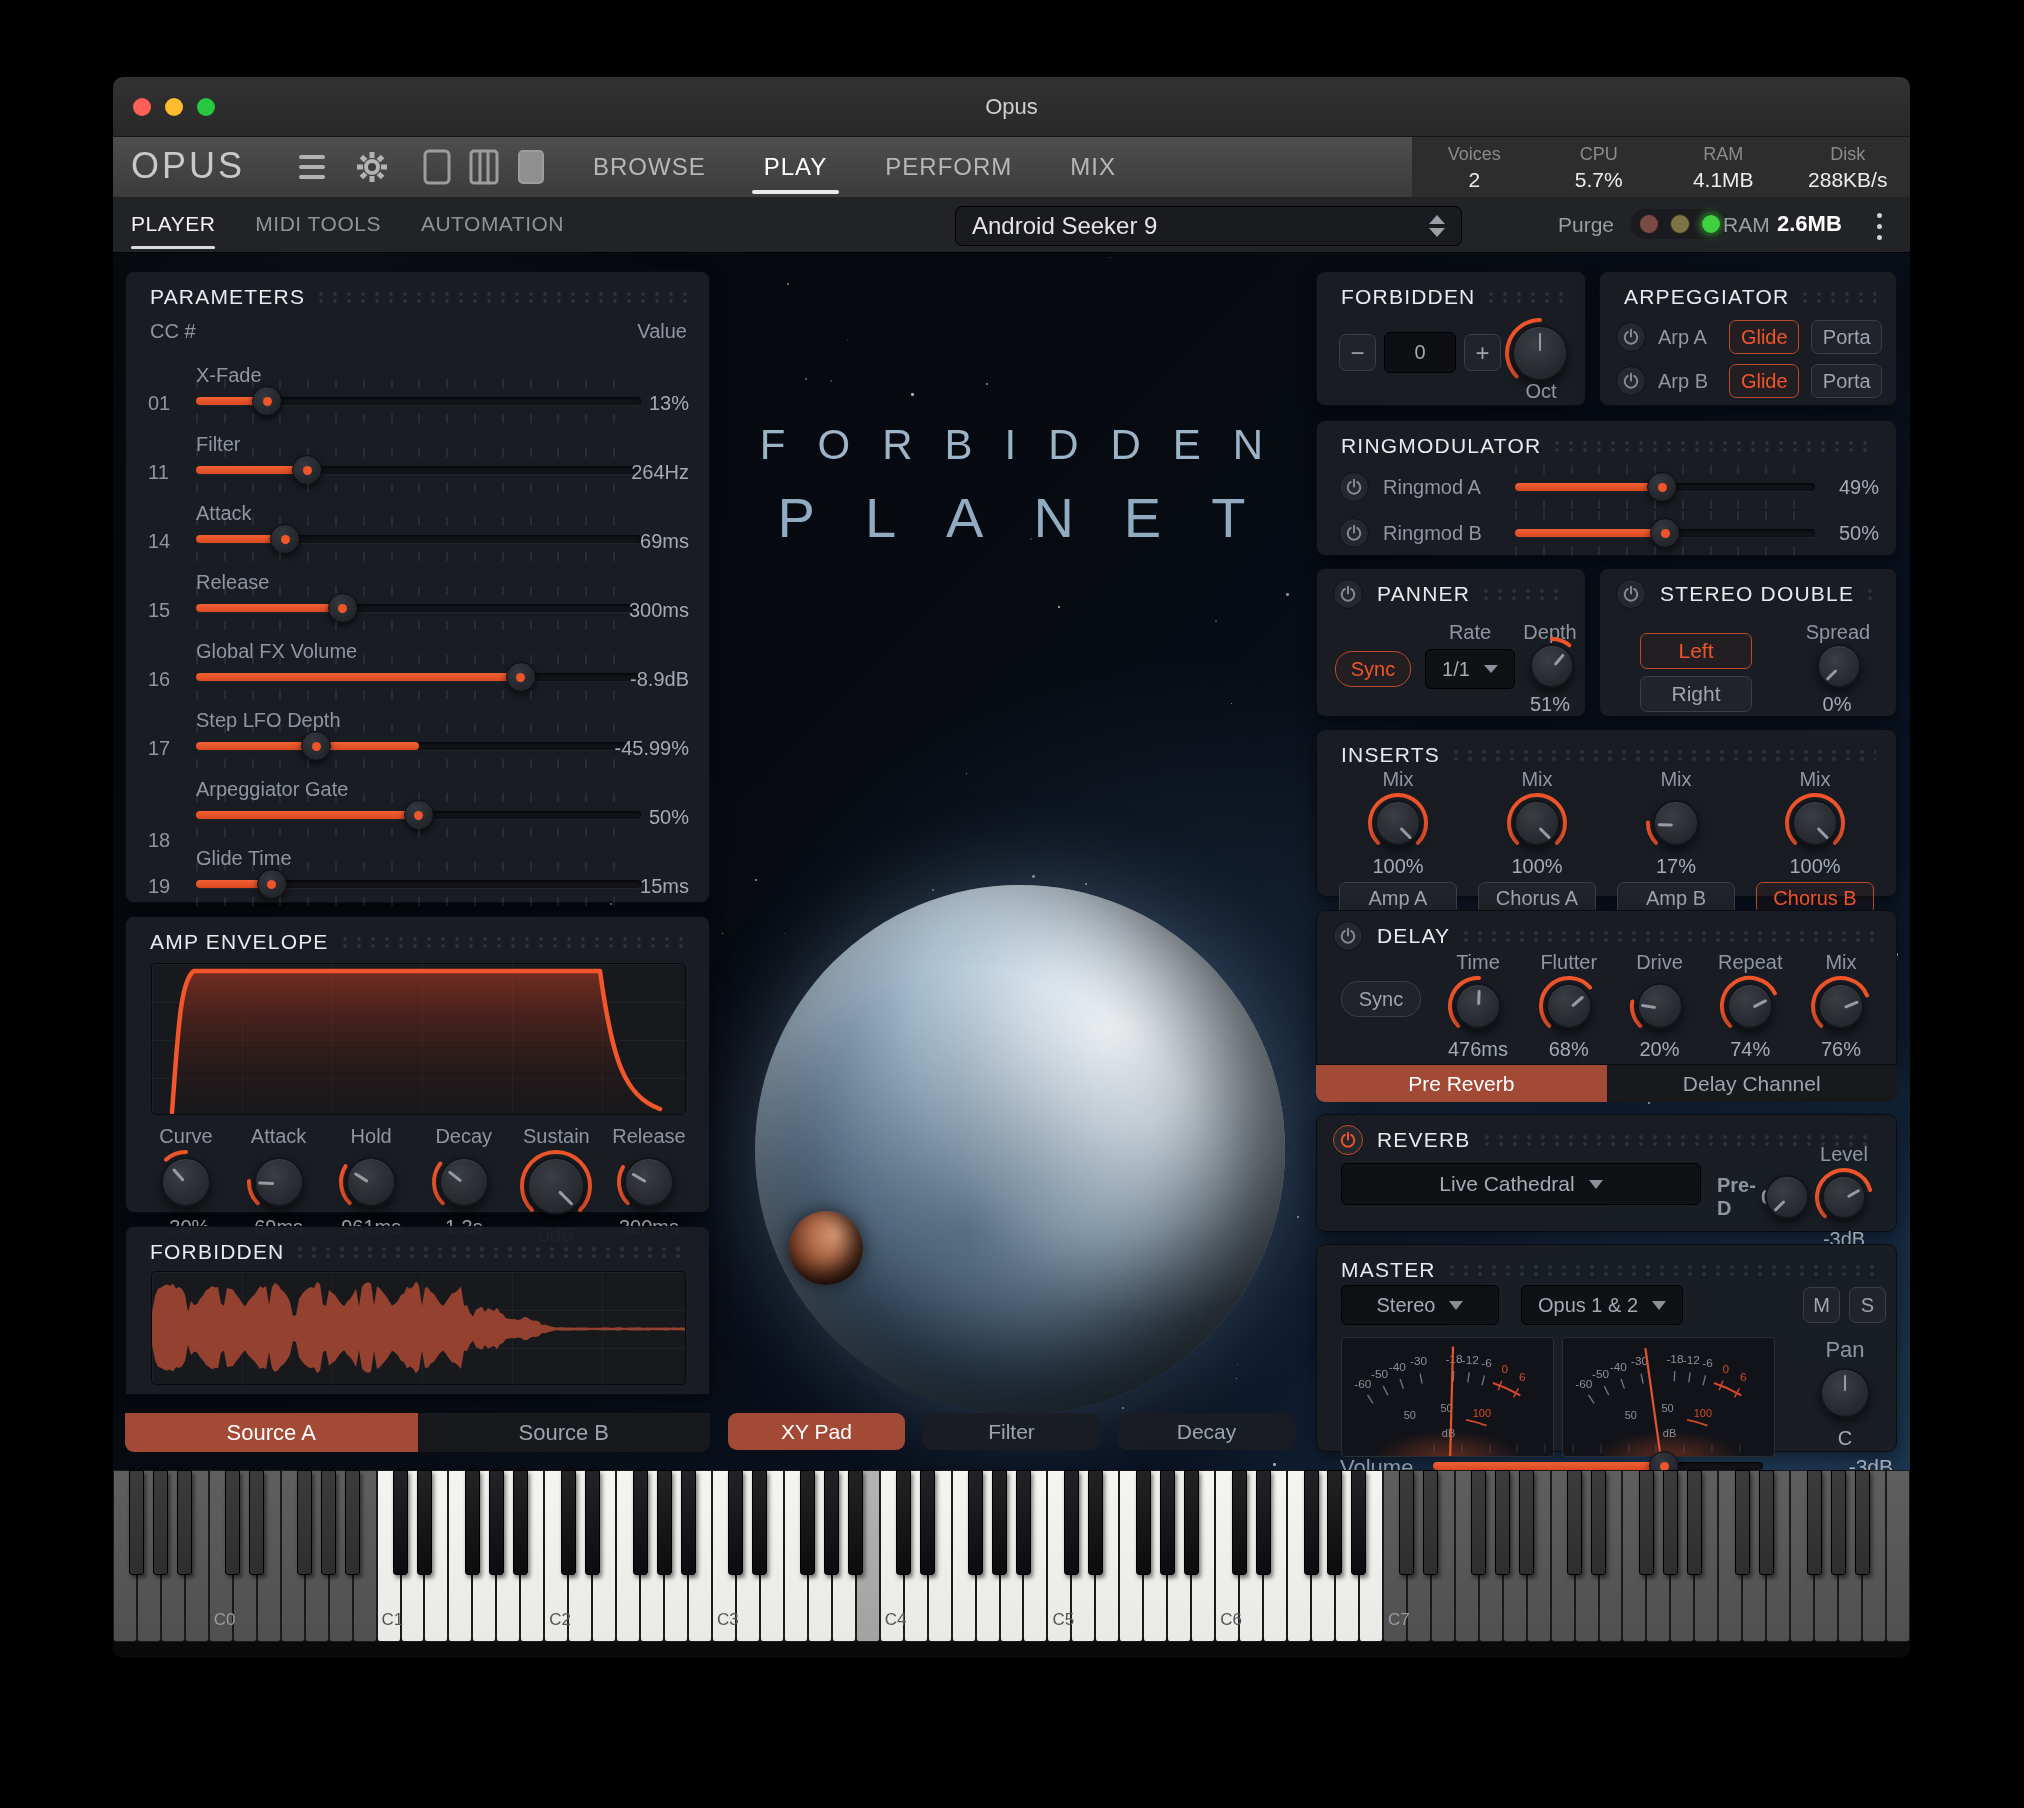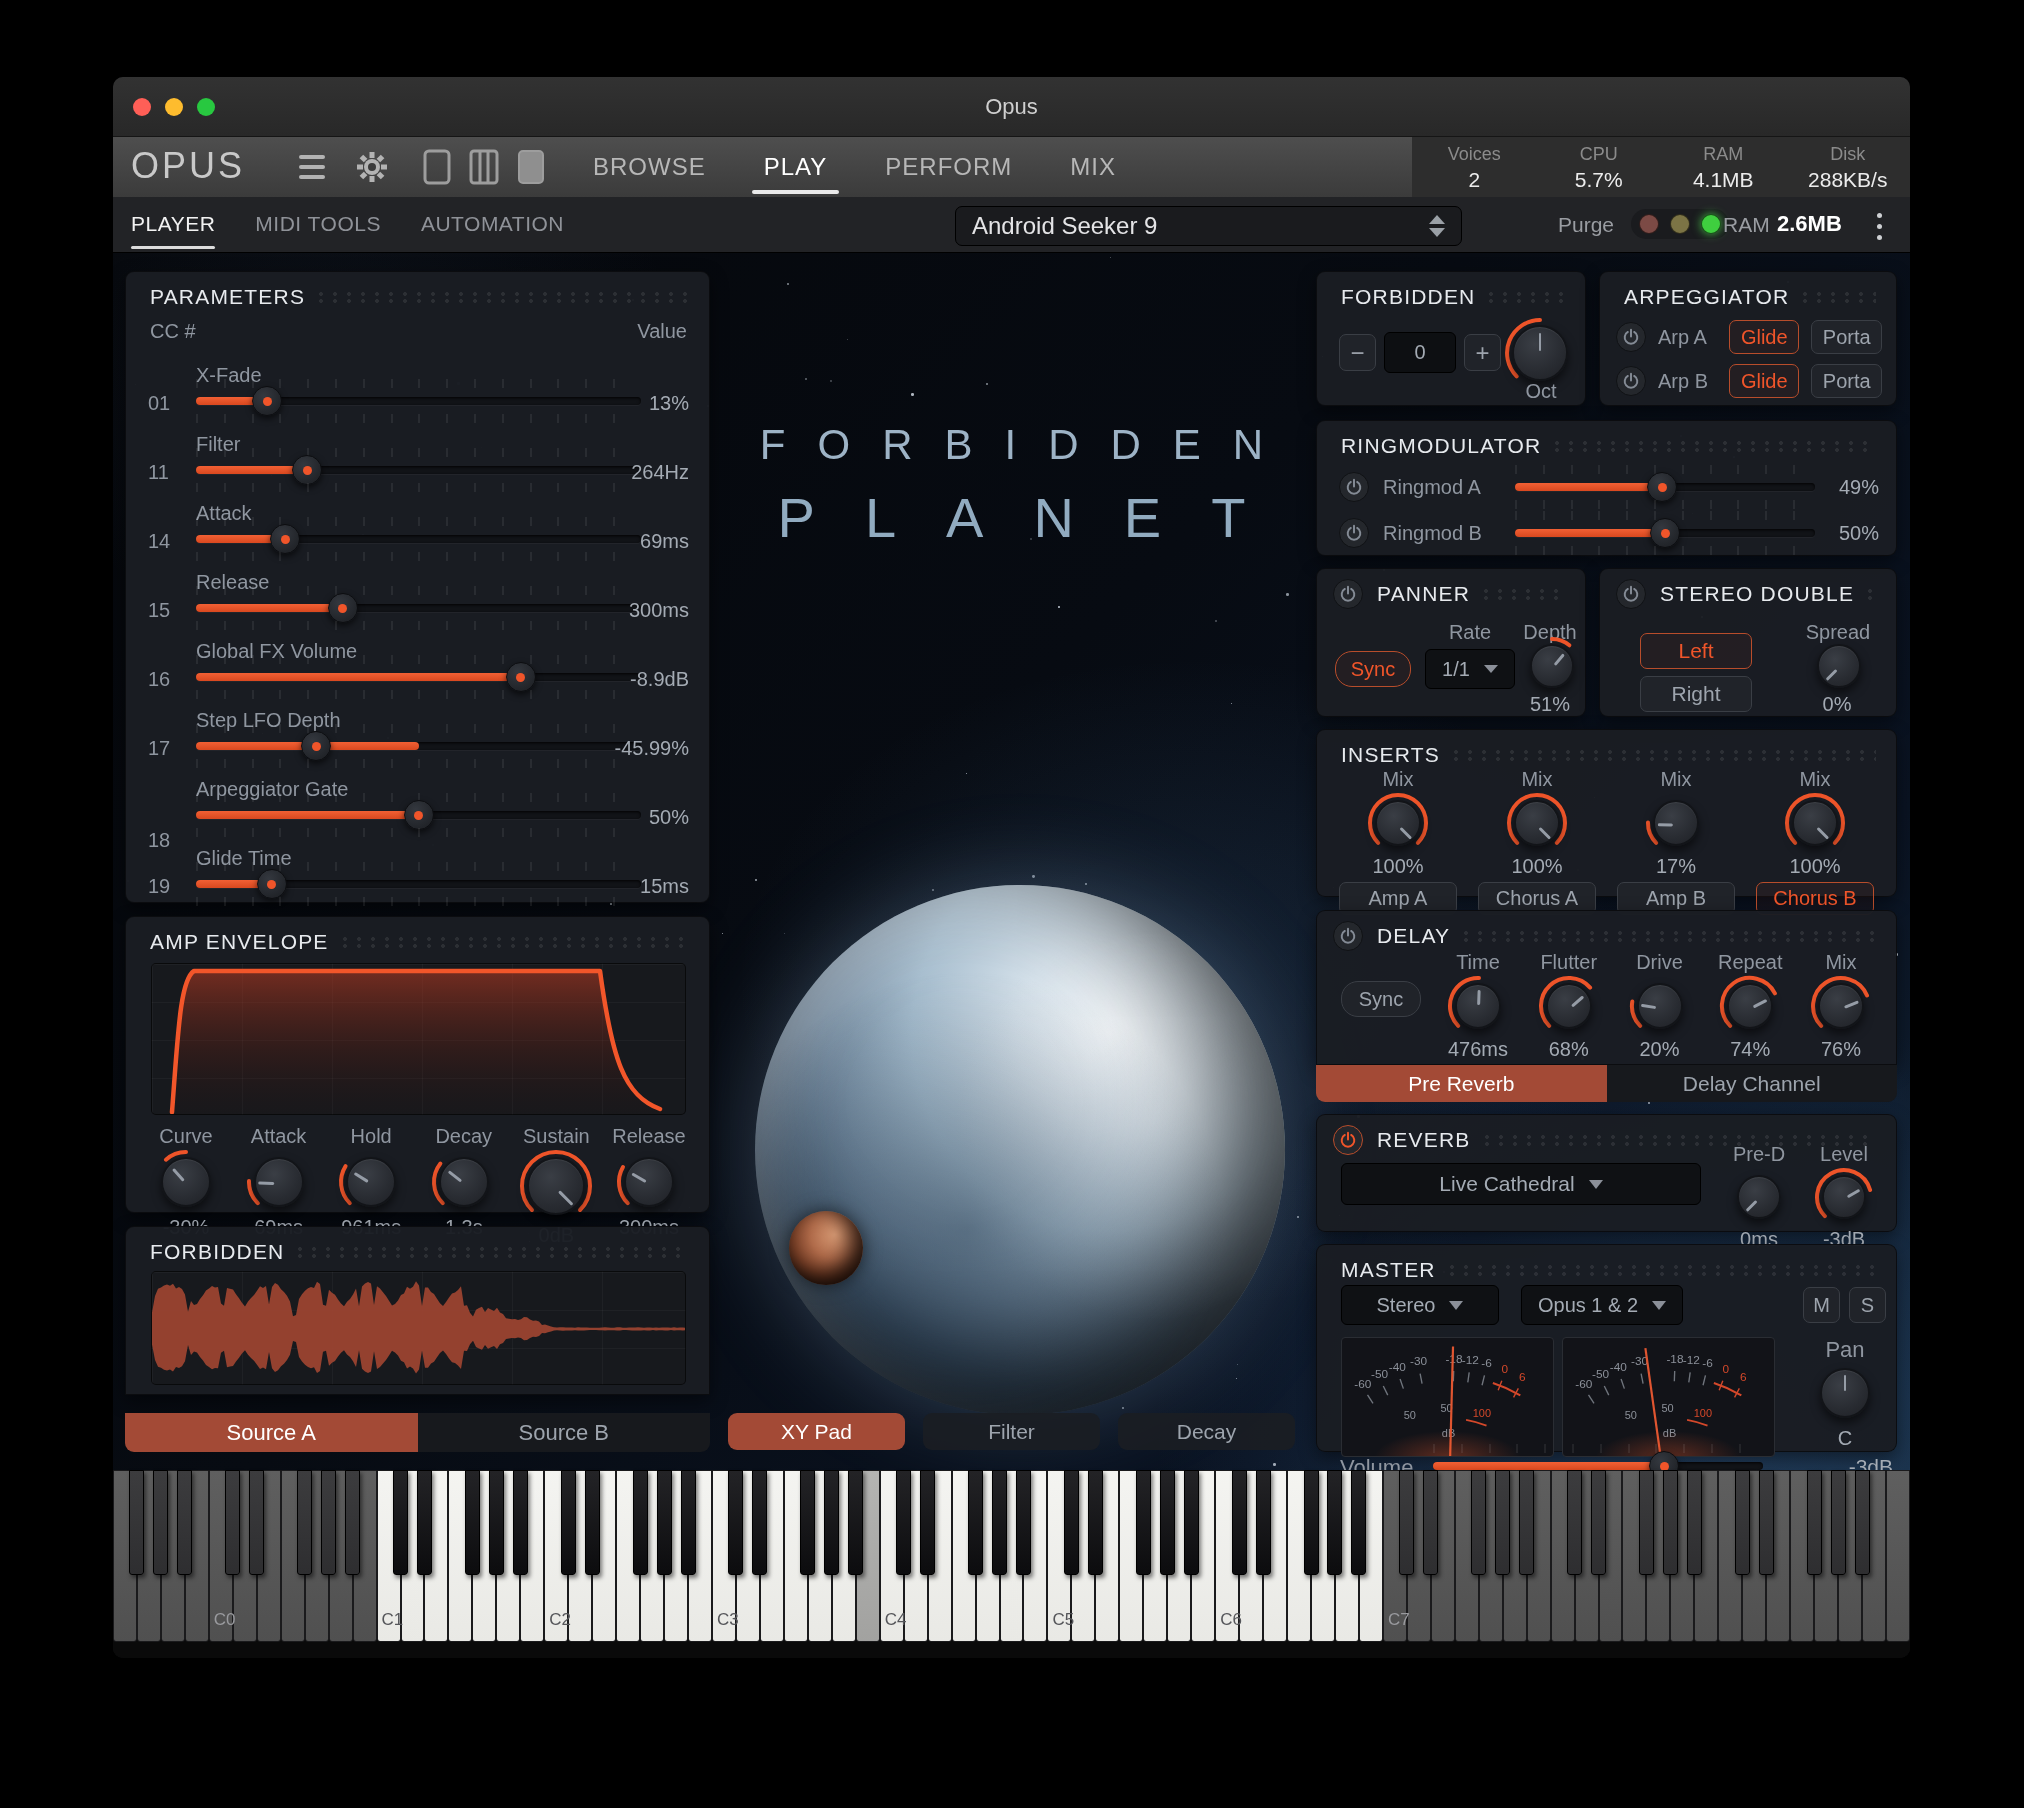--- a/index.html
+++ b/index.html
@@ -857,21 +857,21 @@
           </div>
         </span>
       <span class="pt">REVERB</span>
         <span class="dots"></span>
     </div>
     <div class="dd" style="position:absolute;left:24px;top:48px;width:360px;height:42px;font-size:21px;">
       <span>Live Cathedral</span>
         <span class="caret"></span>
     </div>
     <div id="reverb-knobs" style="position:absolute;left:400px;right:10px;top:28px;display:flex;justify-content:space-between;">
-        <div style="display: flex; flex-direction: column; align-items: center; width: 84px;">
+        <div style="display: flex; flex-direction: row; align-items: center; width: 84px; font-weight: bold;">
           <div class="lab">Pre-D</div>
           <div class="knob-wrap" style="height: 62px; width: 62px;">
             <svg width="62" height="62" class="karc"></svg>
             <div class="knob" style="height: 44px; width: 44px; top: 9px; left: 9px;">
               <div class="kptr" style="height: 14.08px; left: calc(50% - 1.25px); top: 4.4px; transform-origin: 50% 17.6px; transform: rotate(-135deg);"></div>
             </div>
           </div>
           <div class="val">0ms</div>
         </div>
         <div style="display: flex; flex-direction: column; align-items: center; width: 84px;">

